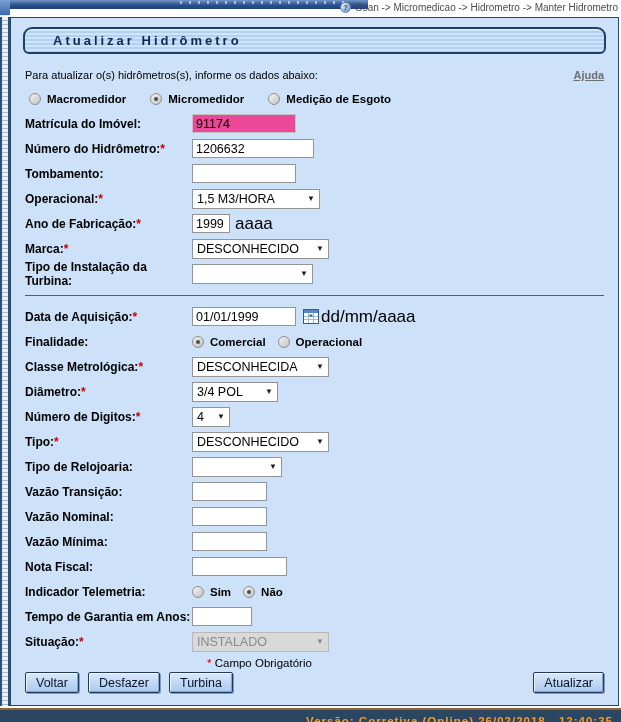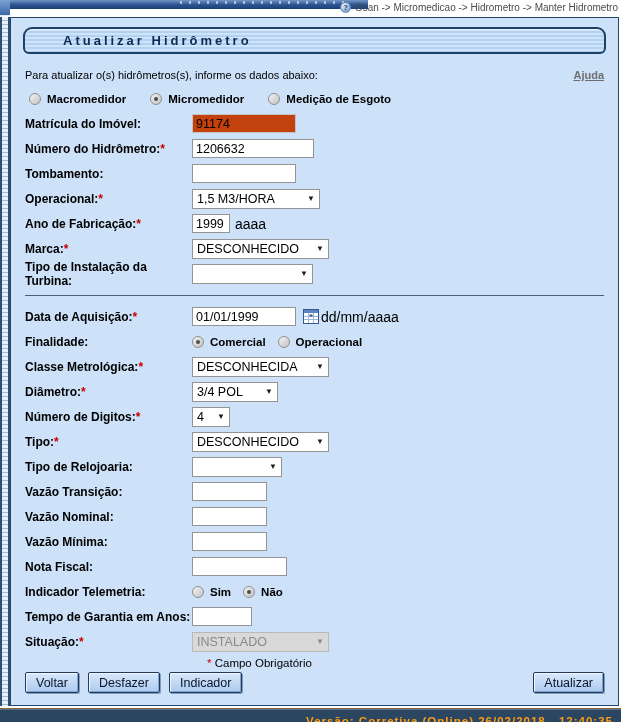--- a/index.html
+++ b/index.html
@@ -24,21 +24,21 @@
 
   
   .mid { flex:1 1 auto; display:flex; align-items:stretch; }
   .splitter { width:10px; flex:0 0 auto; margin-bottom:2px;
     border-left:2px solid #2f4f73; border-right:2px solid #2f4f73;
     background:repeating-linear-gradient(180deg,#e8f1fb 0 3px,#9fbcd8 3px 4px); }
   .panel { flex:1 1 auto; margin:0 2px 2px 0; border:1px solid #24466b;
     background:#cde1f8; display:flex; flex-direction:column; padding:0 12px; }
 
   .titlebox { margin:9px 0 10px 0; height:27px; border:2px solid #1d4068;
-    border-radius:9px 9px 6px 6px; display:flex; align-items:center; padding-left:38px;
+    border-radius:9px 9px 6px 6px; display:flex; align-items:center; padding-left:28px;
     background:repeating-linear-gradient(180deg,#cfe3fa 0 2px,#b4d0ef 2px 4px);
     box-shadow:inset 0 1px 0 #eaf3fd; }
   .title { font-size:13px; font-weight:bold; letter-spacing:3px; color:#0d2b52; }
 
   .introrow { display:flex; justify-content:space-between; align-items:center;
     padding:2px 2px 0 2px; height:20px; }
   .intro { font-size:11px; color:#000; }
   .ajuda { font-size:11px; color:#6e6e6e; text-decoration:underline; font-weight:bold; cursor:pointer; }
 
   .meter-row { display:flex; align-items:center; gap:24px; height:24px; padding-left:6px; margin-top:3px; }
@@ -47,28 +47,28 @@
     background:linear-gradient(135deg,#f4f4f4,#c2c2c2); border:1px solid #8f8f8f; cursor:pointer; }
   .radio.sel::after { content:""; position:absolute; left:3px; top:3px; right:3px; bottom:3px;
     border-radius:50%; background:#4d4d4d; }
   .rlbl { font-size:11.5px; font-weight:bold; color:#000; }
 
   .row { display:flex; align-items:center; height:25px; padding-left:2px; }
   .lbl { width:167px; flex:0 0 auto; font-size:12px; font-weight:bold; color:#000; }
   .req { color:#cc0000; }
   .txt { height:19px; border:1px solid #949494; background:#fff; color:#000;
     font-family:"Liberation Sans",sans-serif; font-size:12.5px; padding:0 3px; }
-  .txt.ro { background:#c2410c; border-color:#c3c3c3; }
+  .txt.ro { background:#ec4899; border-color:#c3c3c3; }
   .selbox { display:flex; justify-content:space-between; align-items:center; height:20px;
     background:#fff; border:1px solid #949494; font-size:12.5px; color:#000;
     padding:0 4px 0 4px; cursor:pointer; }
   .selbox .arr { font-size:8px; color:#1c1c1c; margin-left:6px; }
   .selbox.dis { background:#d9d9d9; color:#8a8a8a; border-color:#b9b9b9; cursor:default; }
   .selbox.dis .arr { color:#8a8a8a; }
-  .suffix { font-size:14px; color:#000; margin-left:5px; }
+  .suffix { font-size:17px; color:#000; margin-left:5px; }
   .cal { margin-left:7px; flex:0 0 auto; display:block; cursor:pointer; }
 
   .divider { border-top:1px solid #446180; margin:9px 2px 8px 2px; height:0; }
 
   .oblig-row { display:flex; align-items:center; height:18px; padding-left:184px;
     font-size:11.5px; color:#000; }
 
   .btn-row { margin-top:auto; display:flex; gap:9px; padding:0 2px 12px 2px; align-items:center; }
   .btn { height:21px; padding:1px 10px; font-family:"Liberation Sans",sans-serif;
     font-size:12.5px; color:#07142c; border:1px solid #1e3least; cursor:pointer;
@@ -284,21 +284,21 @@
         </div>
       </div>
 
       <div class="oblig-row">
         <span class="req">*</span>&nbsp;<span>Campo Obrigatório</span>
       </div>
 
       <div class="btn-row">
         <button class="btn">Voltar</button>
         <button class="btn">Desfazer</button>
-        <button class="btn">Indicador</button>
+        <button class="btn">Turbina</button>
         <button class="btn right">Atualizar</button>
       </div>
 
     </div>
   </div>
 
   <div class="prefooter"></div>
   <div class="footer">
     <span class="version">Versão: Corretiva (Online) 26/02/2018 - 12:40:35</span>
   </div>

